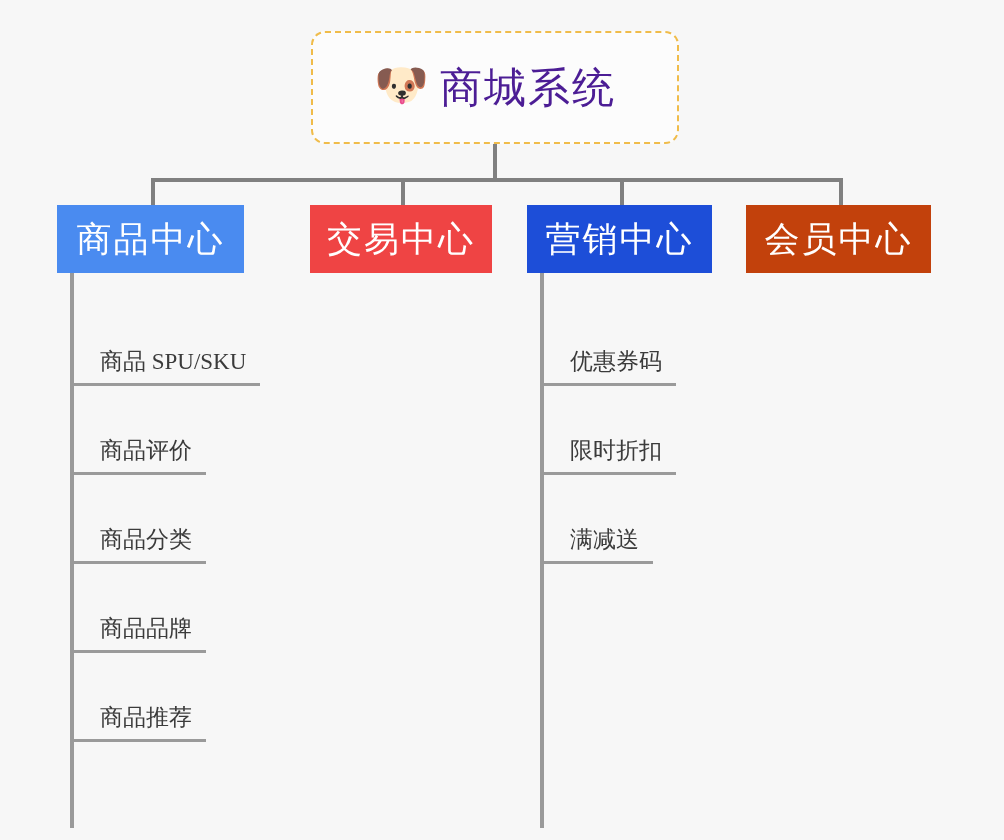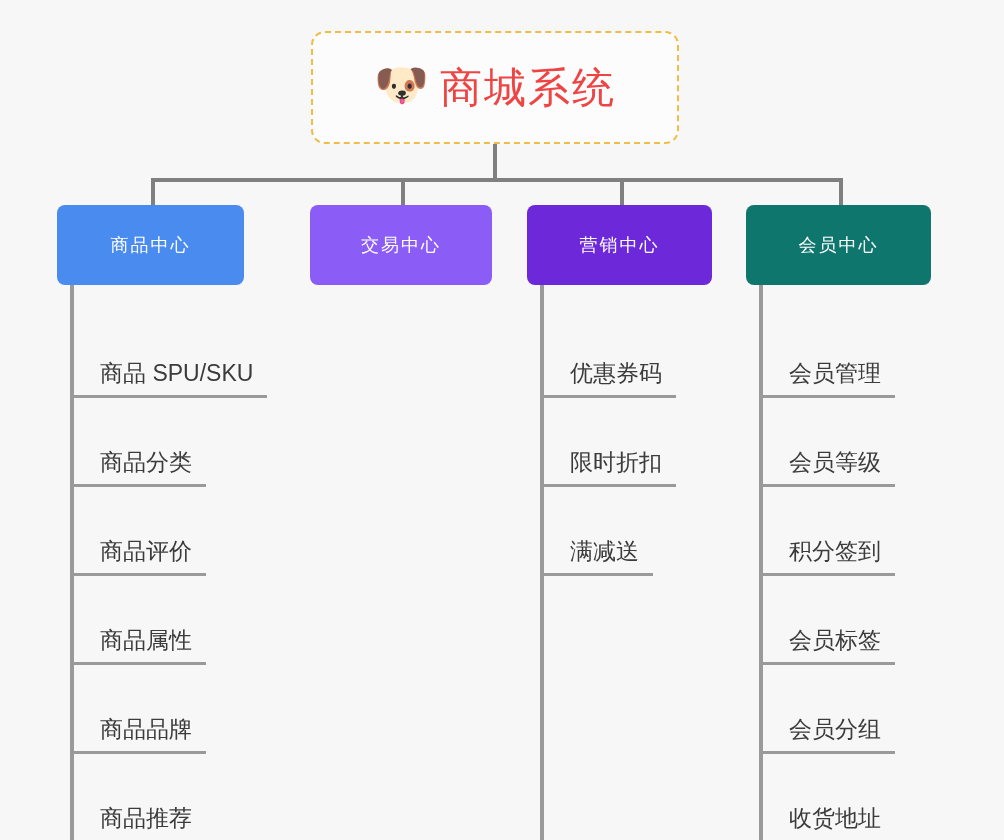--- a/index.html
+++ b/index.html
@@ -38,48 +38,48 @@
   }
   .root-emoji {
     font-size: 44px;
     line-height: 1;
     display: block;
     width: 50px;
     height: 50px;
   }
   .root-title {
     font-size: 42px;
-    color: #ef4444;
+    color: #4c1d95;
     letter-spacing: 2px;
     white-space: nowrap;
   }
 
   
   .conn {
     position: absolute;
     background: #808080;
   }
   .conn-v { width: 4px; }
   .conn-h { height: 4px; }
 
   
   .column {
     position: absolute;
     top: 205px;
   }
   .cat-box {
     position: relative;
     box-sizing: border-box;
-    height: 80px;
-    border-radius: 8px;
+    height: 68px;
+    border-radius: 0;
     display: flex;
     align-items: center;
     justify-content: center;
     color: #ffffff;
-    font-size: 18px;
+    font-size: 35px;
     letter-spacing: 2px;
   }
 
   
   .children {
     position: relative;
     margin-top: 0;
     padding-top: 24px;
   }
   .spine {
@@ -97,20 +97,21 @@
     padding-left: 13px;
     box-sizing: border-box;
   }
   .child-label {
     font-size: 23px;
     color: #3b3b3b;
     white-space: nowrap;
     padding: 0 14px 6px 30px;
     border-bottom: 3px solid #9a9a9a;
     display: inline-block;
+    font-family: Liberation Serif, serif;
   }
 </style>
 </head>
 <body>
 
 <div id="chart">
 
   <div class="root-node">
     <span class="root-emoji">🐶</span>
     <span class="root-title">商城系统</span>
@@ -129,79 +130,55 @@
       <div class="column" style="left: 57px; width: 187px;">
         <div class="cat-box" style="background: rgb(74, 139, 240); width: 187px;">
           <span>商品中心</span>
         </div>
         <div class="children">
           <div class="spine" style="height: 555px;"></div>
           <div class="child">
             <span class="child-label">商品 SPU/SKU</span>
           </div>
           <div class="child">
-            <span class="child-label">商品分类</span>
-          </div>
-          <div class="child">
             <span class="child-label">商品评价</span>
           </div>
           <div class="child">
-            <span class="child-label">商品属性</span>
+            <span class="child-label">商品分类</span>
           </div>
           <div class="child">
             <span class="child-label">商品品牌</span>
           </div>
           <div class="child">
             <span class="child-label">商品推荐</span>
           </div>
         </div>
       </div>
       <div class="column" style="left: 310px; width: 182px;">
-        <div class="cat-box" style="background: #8b5cf6; width: 182px;">
+        <div class="cat-box" style="background: #ef4444; width: 182px;">
           <span>交易中心</span>
         </div>
       </div>
       <div class="column" style="left: 527px; width: 185px;">
-        <div class="cat-box" style="background: #6d28d9; width: 185px;">
+        <div class="cat-box" style="background: #1d4ed8; width: 185px;">
           <span>营销中心</span>
         </div>
         <div class="children">
           <div class="spine" style="height: 555px;"></div>
           <div class="child">
             <span class="child-label">优惠券码</span>
           </div>
           <div class="child">
             <span class="child-label">限时折扣</span>
           </div>
           <div class="child">
             <span class="child-label">满减送</span>
           </div>
         </div>
       </div>
       <div class="column" style="left: 746px; width: 185px;">
-        <div class="cat-box" style="background: #0f766e; width: 185px;">
+        <div class="cat-box" style="background: #c2410c; width: 185px;">
           <span>会员中心</span>
-        </div>
-        <div class="children">
-          <div class="spine" style="height: 555px;"></div>
-          <div class="child">
-            <span class="child-label">会员管理</span>
-          </div>
-          <div class="child">
-            <span class="child-label">会员等级</span>
-          </div>
-          <div class="child">
-            <span class="child-label">积分签到</span>
-          </div>
-          <div class="child">
-            <span class="child-label">会员标签</span>
-          </div>
-          <div class="child">
-            <span class="child-label">会员分组</span>
-          </div>
-          <div class="child">
-            <span class="child-label">收货地址</span>
-          </div>
         </div>
       </div>
     </div>
 
 </div>
 
 </body></html>

